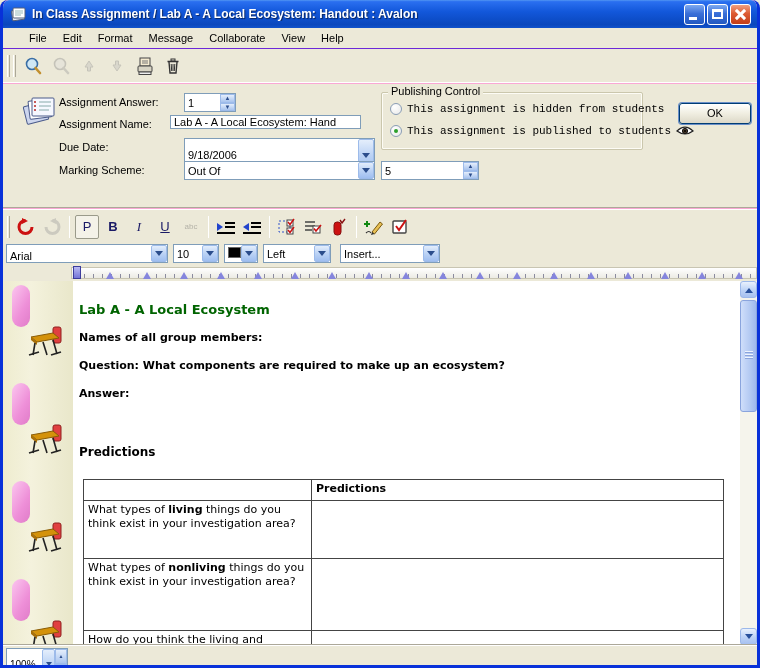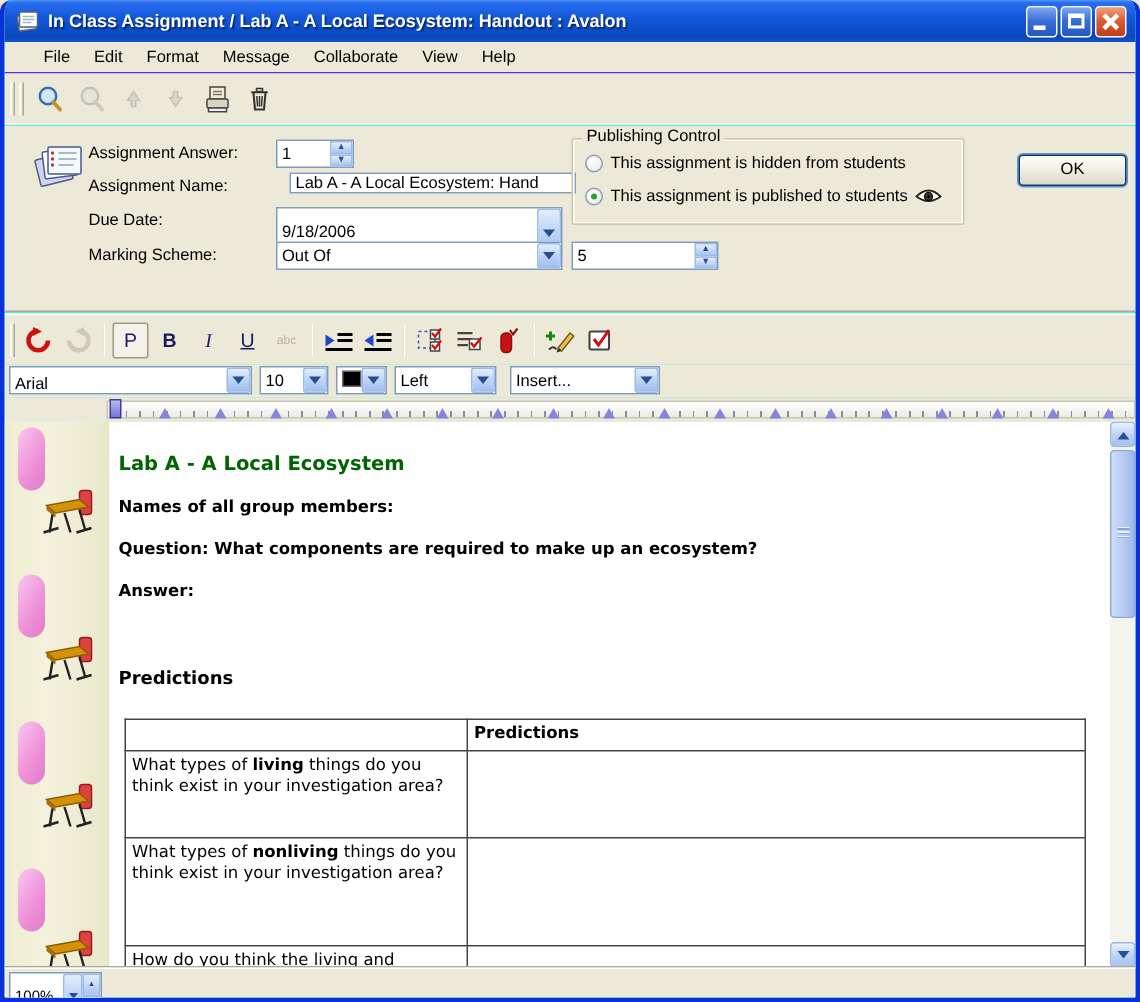--- a/index.html
+++ b/index.html
@@ -1,19 +1,19 @@
 <!DOCTYPE html>
 <html><head>
 <meta charset="utf-8">
 <style>
   * { box-sizing: border-box; margin: 0; padding: 0; }
   html,body { width:760px; height:668px; overflow:hidden;
     font-family:"Liberation Sans", sans-serif; background:#ece9d8; }
 
-  .window { position:absolute; inset:0; background:#5eead4;
+  .window { position:absolute; inset:0; background:#f9a8d4;
     border-left:3px solid #0831d9; border-right:3px solid #0831d9; border-bottom:3px solid #0831d9;
     border-radius:8px 8px 0 0; overflow:hidden; }
 
   
   .titlebar { position:absolute; left:0; top:0; right:0; height:28px;
     background:linear-gradient(180deg,#5296f2 0%,#2a6ff0 6%,#1257da 42%,#0a47bd 88%,#1153cc 100%);
     display:flex; align-items:center; padding:0 6px; border-radius:6px 6px 0 0; }
   .titlebar .app-icon { width:18px; height:16px; margin-right:5px; flex:0 0 auto; }
   .titlebar .title { color:#fff; font-weight:bold; font-size:12px;
     text-shadow:1px 1px 1px #08245e; white-space:nowrap; overflow:hidden; flex:1; }
@@ -51,21 +51,21 @@
   .field .txt { padding:0 3px; white-space:nowrap; overflow:hidden; flex:1; }
   .combo-btn { width:16px; align-self:stretch; flex:0 0 auto; border:1px solid #9dbbea; border-radius:2px;
     background:linear-gradient(180deg,#e4eefc,#bcd3f5 50%,#9fbef0); display:flex; align-items:center; justify-content:center; }
   .combo-btn .chev { width:0; height:0; border:4px solid transparent; border-top:5px solid #2b4d8c; margin-top:4px; }
   .spin-btns { width:15px; align-self:stretch; display:flex; flex-direction:column; flex:0 0 auto; }
   .spin-btns span { flex:1; border:1px solid #9dbbea; background:linear-gradient(180deg,#e4eefc,#a9c4ee);
     display:flex; align-items:center; justify-content:center; font-size:6px; color:#2b4d8c; line-height:1; }
   .groupbox { position:absolute; left:378px; top:8px; width:262px; height:58px;
     border:1px solid #cbc7ad; border-radius:2px; box-shadow:inset 0 0 0 1px #fdfcf5; }
   .groupbox legend { position:absolute; top:-8px; left:6px; background:#ece9d8; padding:0 3px; font-size:11px; }
-  .radio-row { position:absolute; left:8px; display:flex; align-items:center; gap:5px; font-size:11px; white-space:nowrap; }
+  .radio-row { position:absolute; left:8px; display:flex; align-items:center; gap:5px; font-size:11px; white-space:nowrap;font-family:Liberation Mono, monospace; }
   .radio { width:12px; height:12px; border-radius:50%; border:1px solid #8a9db5;
     background:radial-gradient(circle at 35% 30%,#fff,#e8e8e8); position:relative; flex:0 0 auto; }
   .radio.sel::after { content:""; position:absolute; left:3px; top:3px; width:4px; height:4px; border-radius:50%; background:#2ca02c; }
   .okbtn { position:absolute; left:676px; top:19px; width:72px; height:21px;
     border:1px solid #003c74; border-radius:3px; background:linear-gradient(180deg,#fff,#f0eee1 50%,#dcd8c8);
     box-shadow:0 0 0 1px #6a8fc8; font-size:11px; text-align:center; line-height:19px; cursor:pointer; }
 
   
   .toolbar2 { position:absolute; left:0; top:209px; right:0; height:34px; background:#ece9d8;
     display:flex; align-items:center; border-top:1px solid #fff; }
@@ -234,21 +234,21 @@
     <span class="flabel" style="top:12px">Assignment Answer:</span>
     <div class="field" style="left:181px; top:9px; width:52px; height:19px;">
       <span class="txt">1</span>
       <span class="spin-btns">
           <span>▲</span>
           <span>▼</span>
         </span>
     </div>
 
     <span class="flabel" style="top:34px">Assignment Name:</span>
-    <div class="field" style="left:190px; top:31px; width:191px; height:14px;">
+    <div class="field" style="left:167px; top:31px; width:191px; height:14px;">
       <span class="txt">Lab A - A Local Ecosystem: Hand</span>
     </div>
 
     <span class="flabel" style="top:57px">Due Date:</span>
     <div class="field" style="left:181px; top:54px; width:191px; height:34px;">
       <span class="txt">9/18/2006</span>
       <span class="combo-btn">
           <span class="chev"></span>
         </span>
     </div>

